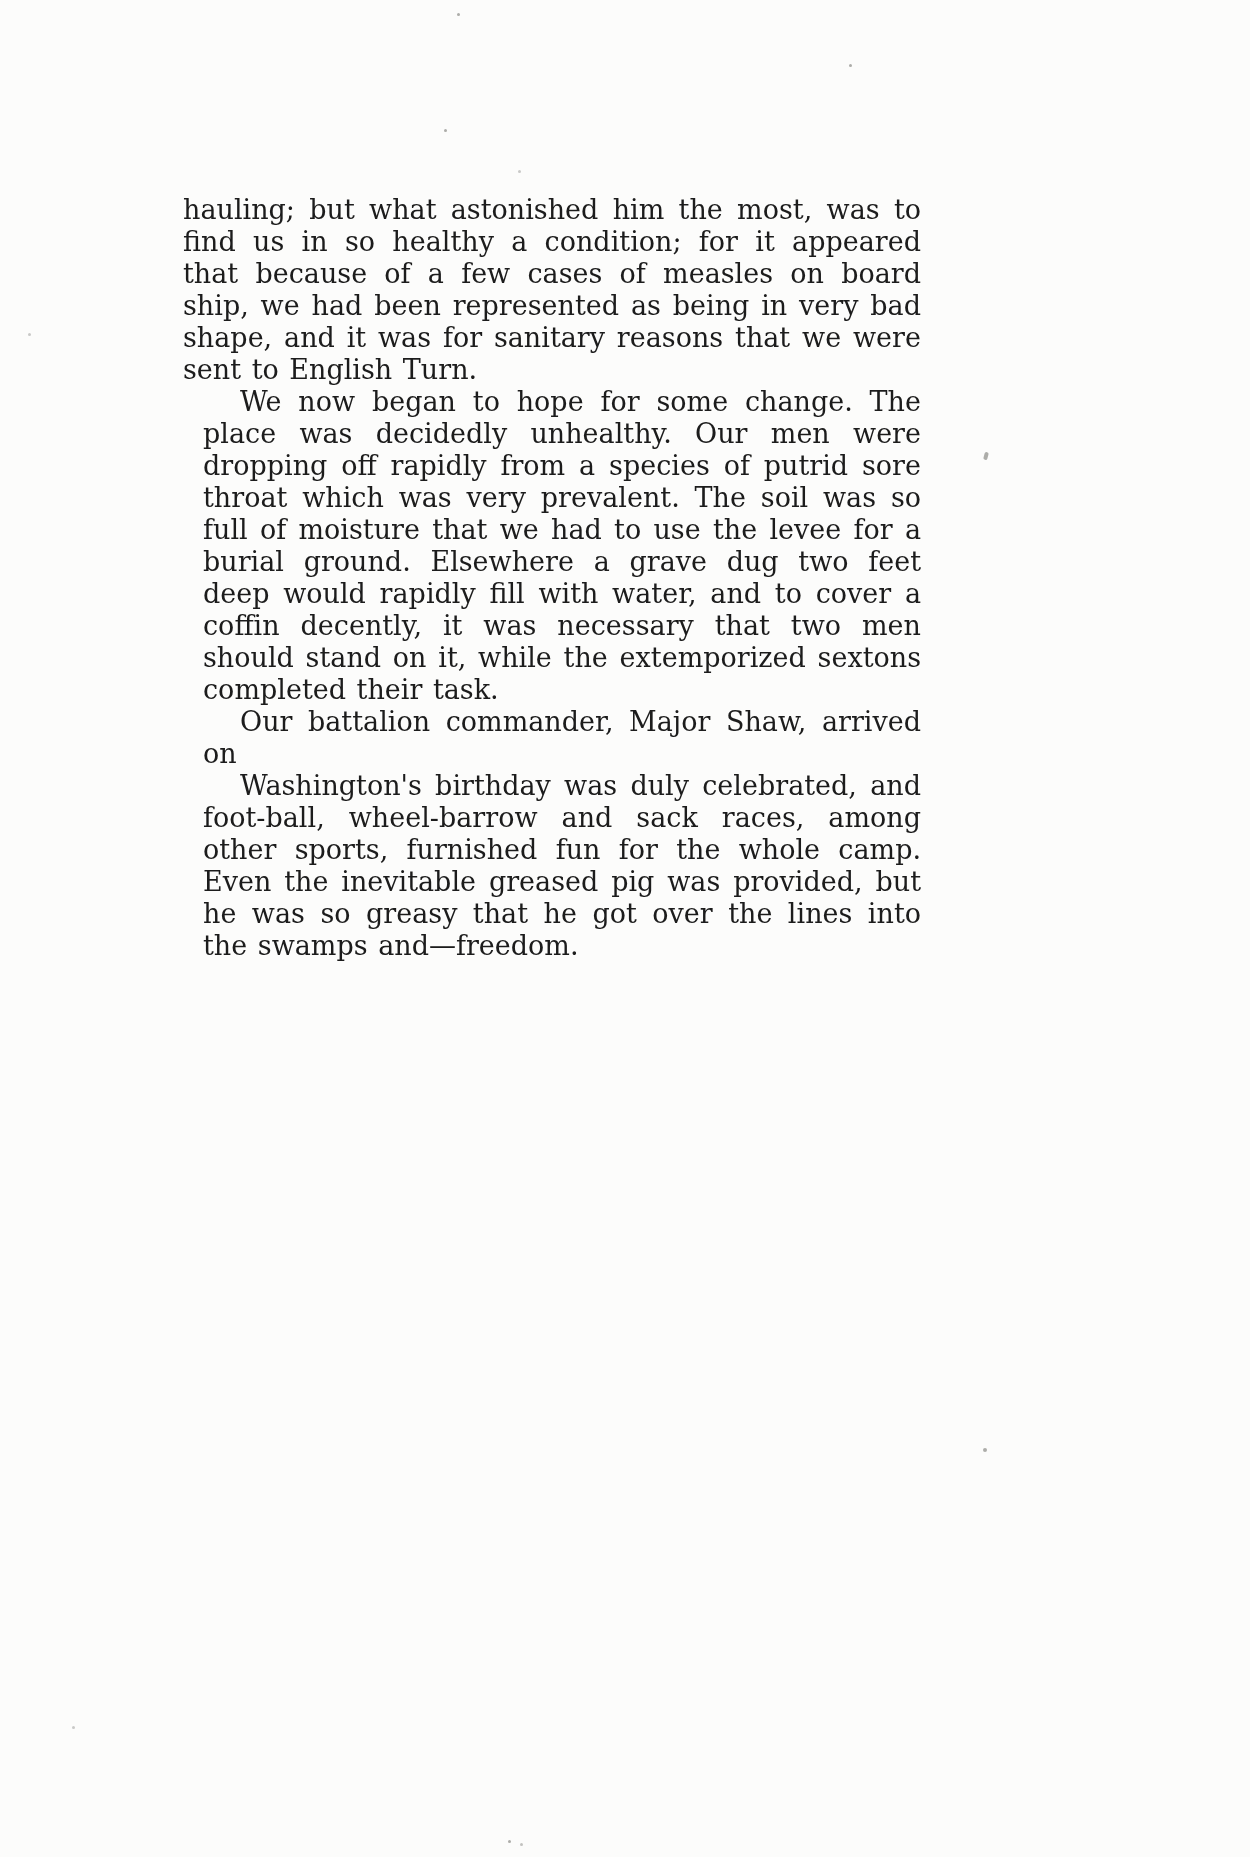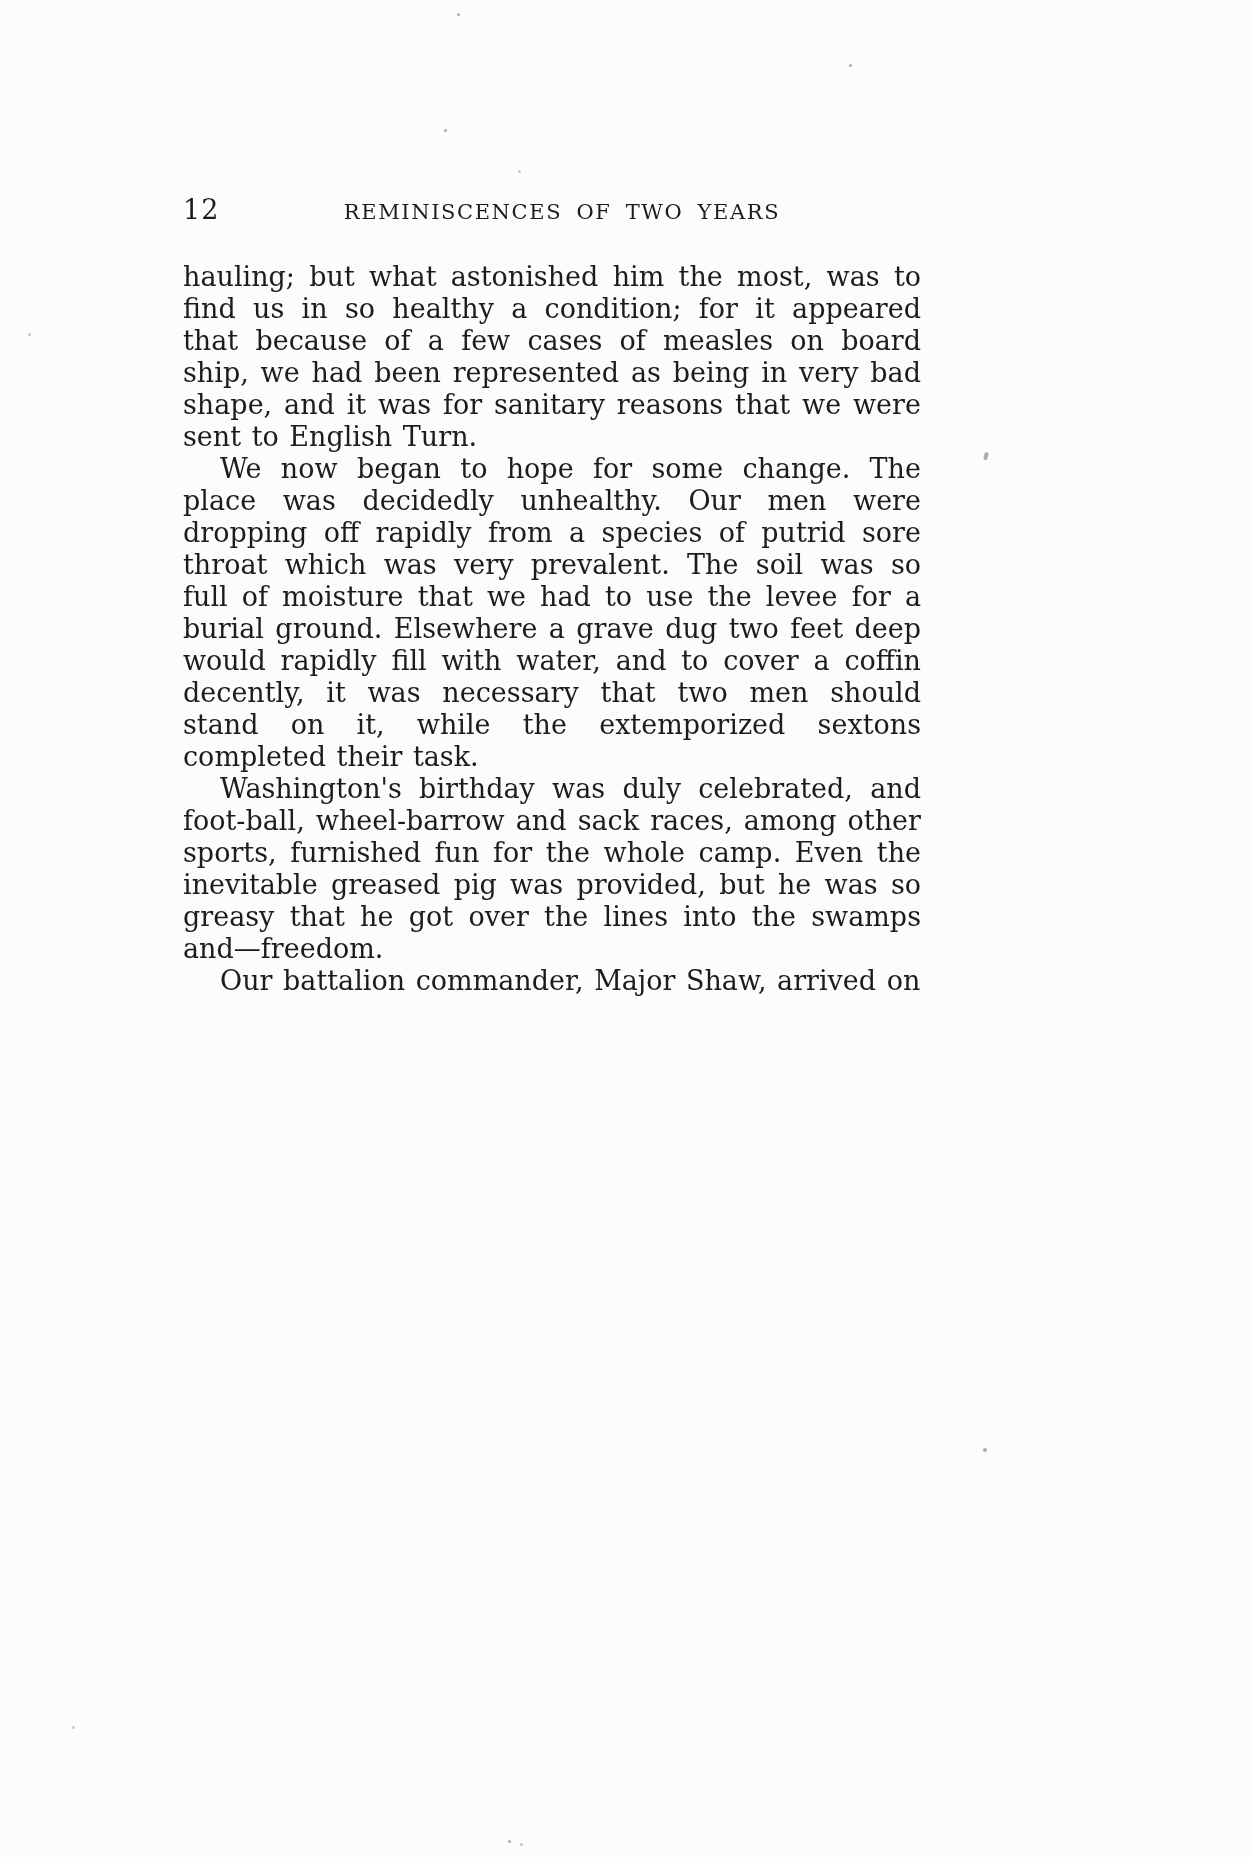--- a/index.html
+++ b/index.html
@@ -44,44 +44,41 @@
       font-size: 27px;
       line-height: 32px;
       text-align: justify;
       word-spacing: 2px;
     }
     .body-text p {
       margin: 0;
     }
     .body-text p.indent {
       text-indent: 37px;
+      margin-left: 20px;
     }
     
     .speck {
       position: absolute;
       background: #6b6b66;
       border-radius: 50%;
       opacity: 0.55;
     }
   </style>
 </head>
 <body>
 
 <div class="page-block">
 
-  <div class="header-row">
-    <span class="page-number">12</span>
-    <span class="running-title">REMINISCENCES OF TWO YEARS</span>
-  </div>
 
   <div class="body-text">
     <p>hauling; but what astonished him the most, was to find us in so healthy a condition; for it appeared that because of a few cases of measles on board ship, we had been represented as being in very bad shape, and it was for sanitary reasons that we were sent to English Turn.</p>
     <p class="indent">We now began to hope for some change. The place was decidedly unhealthy. Our men were dropping off rapidly from a species of putrid sore throat which was very prevalent. The soil was so full of moisture that we had to use the levee for a burial ground. Elsewhere a grave dug two feet deep would rapidly fill with water, and to cover a coffin decently, it was necessary that two men should stand on it, while the extemporized sextons completed their task.</p>
+    <p class="indent">Our battalion commander, Major Shaw, arrived on</p>
     <p class="indent">Washington's birthday was duly celebrated, and foot-ball, wheel-barrow and sack races, among other sports, furnished fun for the whole camp. Even the inevitable greased pig was provided, but he was so greasy that he got over the lines into the swamps and—freedom.</p>
-    <p class="indent">Our battalion commander, Major Shaw, arrived on</p>
   </div>
 
 </div>
 
 <div class="speck" style="left:457px;top:13px;width:3px;height:3px;"></div>
 <div class="speck" style="left:849px;top:64px;width:3px;height:3px;"></div>
 <div class="speck" style="left:444px;top:129px;width:3px;height:3px;"></div>
 <div class="speck" style="left:518px;top:170px;width:3px;height:3px;opacity:0.35;"></div>
 <div class="speck" style="left:28px;top:333px;width:3px;height:3px;opacity:0.35;"></div>
 <div class="speck" style="left:984px;top:452px;width:4px;height:8px;border-radius:2px;transform:rotate(15deg);"></div>

